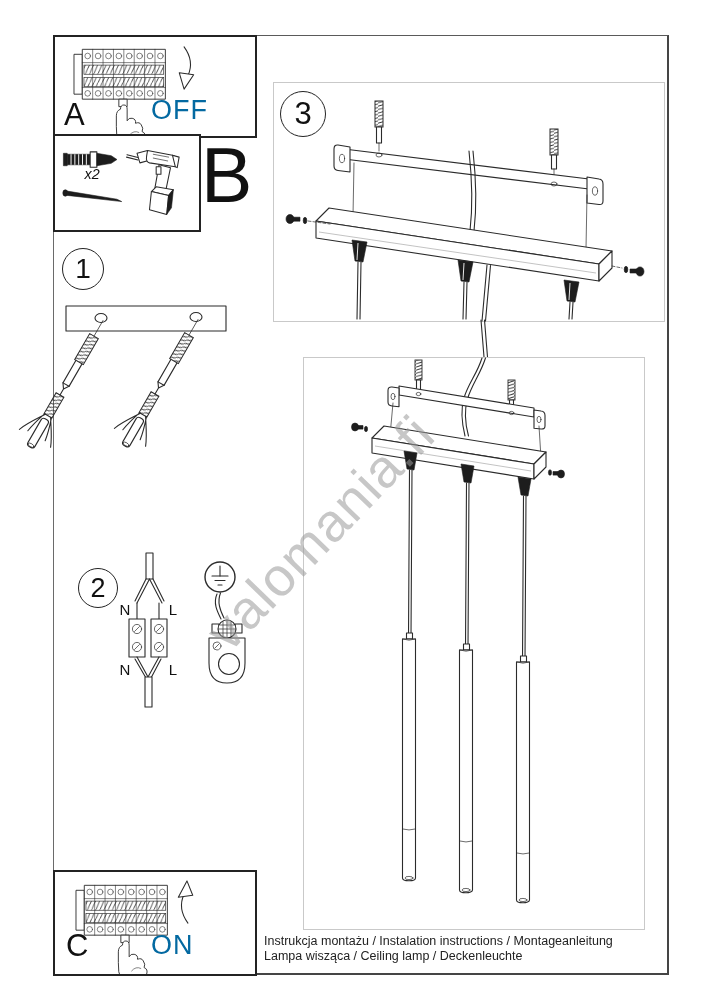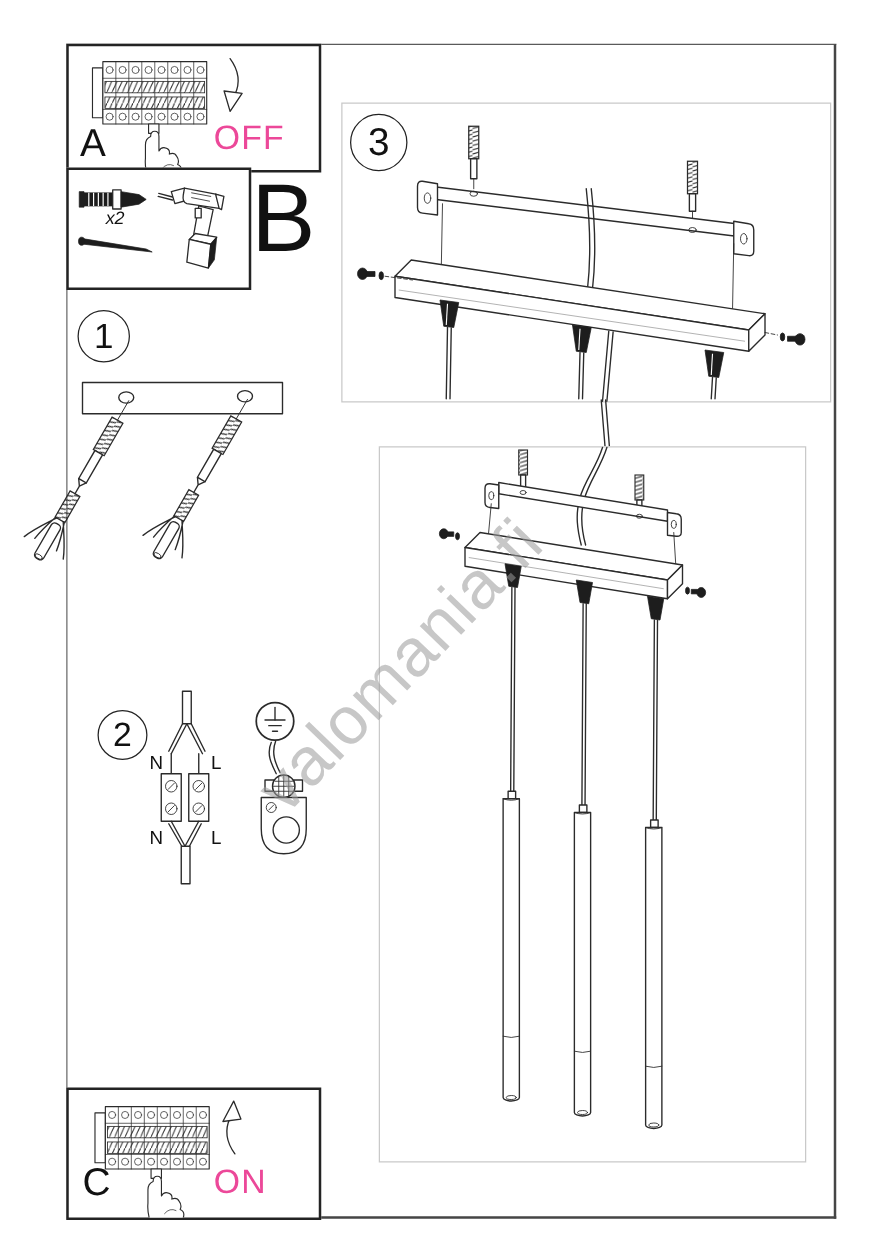--- a/index.html
+++ b/index.html
@@ -7,21 +7,21 @@
         font-family:"Liberation Sans", sans-serif;color:#1d1d1d;}
   .frame{position:absolute;left:53px;top:35px;width:613px;height:937px;
          border-top:1px solid #5a5a5a;border-left:1px solid #6a6a6a;
          border-right:2px solid #454545;border-bottom:2px solid #454545;}
   .panel{position:absolute;background:#fff;border:2px solid #232323;overflow:hidden;}
   .panel-a{left:53px;top:35px;width:200px;height:99px;}
   .panel-b{left:53px;top:134px;width:144px;height:94px;}
   .panel-c{left:53px;top:870px;width:200px;height:102px;}
   .big-letter{position:absolute;font-size:31px;color:#111;line-height:1;}
   .huge-letter{position:absolute;left:201px;top:141px;font-size:77px;line-height:.9;color:#111;}
-  .state-word{position:absolute;left:116px;top:58px;font-size:27px;letter-spacing:1px;color:#ec4899;}
+  .state-word{position:absolute;left:96px;top:58px;font-size:27px;letter-spacing:1px;color:#0369a1;}
   .numbadge{position:absolute;border:1.7px solid #232323;border-radius:50%;background:#fff;
             display:flex;align-items:center;justify-content:center;color:#111;}
   .n1{left:62px;top:248px;width:40px;height:40px;font-size:28px;}
   .n2{left:78px;top:568px;width:38px;height:38px;font-size:27px;}
   .n3{left:6px;top:8px;width:44px;height:44px;font-size:31px;}
   .stepbox{position:absolute;border:1px solid #c9c9c9;background:#fff;}
   .box3{left:273px;top:82px;width:390px;height:238px;}
   .boxr{left:303px;top:357px;width:340px;height:571px;}
   .footer{position:absolute;left:257px;top:934px;width:405px;height:38px;
           font-size:12.5px;line-height:15px;color:#222;padding-left:7px;}
@@ -429,16 +429,18 @@
     </svg>
     <svg width="22" height="48" viewBox="0 0 22 50" style="left:120px;top:6px">
       <path class="ln" stroke-width="2" d="M13,47 Q2,32 9,17"></path>
       <polygon class="fw" points="3,20 18,18 12,3"></polygon>
     </svg>
     <div class="state-word">ON</div>
     <div class="big-letter" style="left:11px;top:58px">C</div>
   </div>
 
   <div class="footer">
+    <div>Instrukcja montażu / Instalation instructions / Montageanleitung</div>
+    <div>Lampa wisząca / Ceiling lamp / Deckenleuchte</div>
   </div>
 
   <div class="watermark">valomania.fi</div>
 </div>
 
 </body></html>

